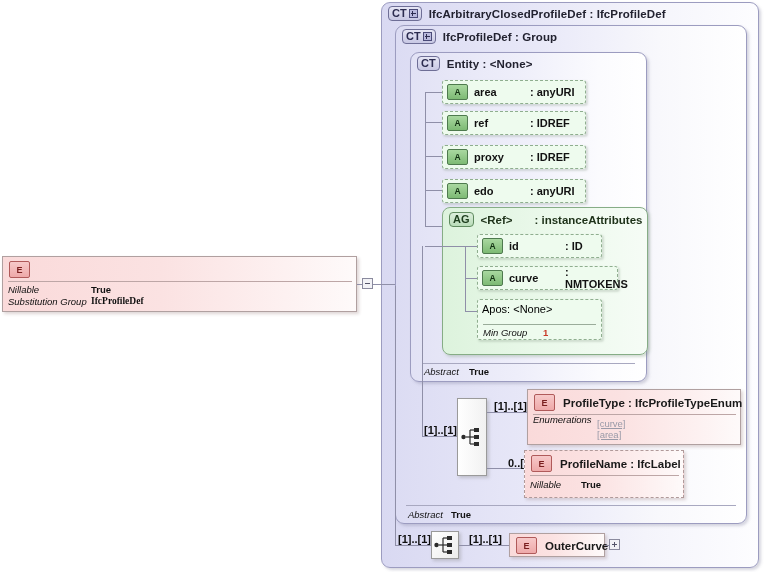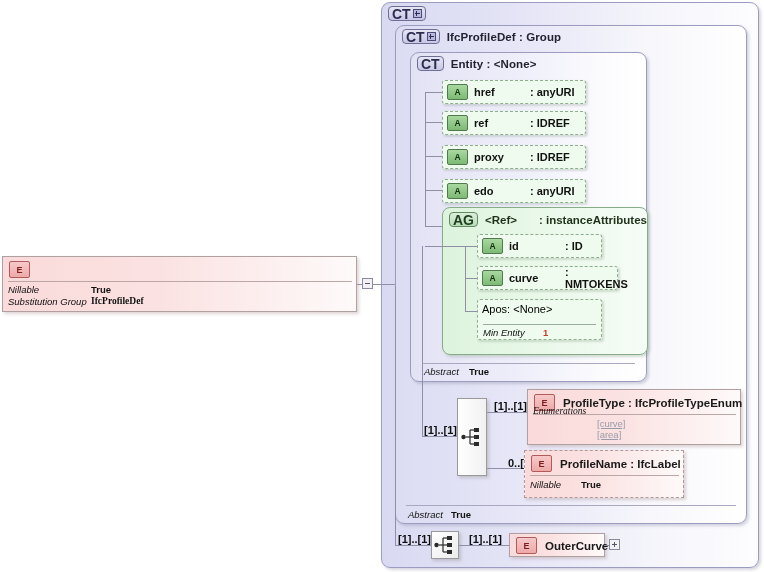--- a/index.html
+++ b/index.html
@@ -56,21 +56,21 @@
 
   
   .badge {
     display: inline-flex;
     align-items: center;
     justify-content: center;
     height: 13px;
     border: 1px solid #6e6e96;
     border-radius: 4px;
     background: linear-gradient(to bottom, #e6e6f5, #c8c8e4);
-    font-size: 14px;
+    font-size: 11px;
     font-weight: bold;
     color: #2c2c50;
     padding: 0 3px;
     line-height: 1;
   }
   .badge .plus {
     display: inline-block;
     width: 7px; height: 7px;
     margin-left: 2px;
     border: 1px solid #4a4a78;
@@ -309,20 +309,21 @@
   }
 </style>
 </head>
 <body>
 
 <div class="canvas">
 
   <div class="abs ct-box" style="left:381px; top:2px; width:378px; height:566px;">
     <div class="ct-header">
       <span class="badge">CT<span class="plus"></span></span>
+      <span class="ct-title">IfcArbitraryClosedProfileDef : IfcProfileDef</span>
     </div>
   </div>
 
   <div class="abs ct-box inner2" style="left:395px; top:25px; width:352px; height:499px;">
     <div class="ct-header">
       <span class="badge">CT<span class="plus"></span></span>
       <span class="ct-title">IfcProfileDef : Group</span>
     </div>
   </div>
 
@@ -336,21 +337,21 @@
   <div class="ln v" style="left:425px; top:92px; height:135px;"></div>
   <div class="ln h" style="left:425px; top:92px;  width:17px;"></div>
   <div class="ln h" style="left:425px; top:122px; width:17px;"></div>
   <div class="ln h" style="left:425px; top:156px; width:17px;"></div>
   <div class="ln h" style="left:425px; top:190px; width:17px;"></div>
   <div class="ln h" style="left:425px; top:226px; width:17px;"></div>
 
   <div class="attr" style="left:442px; top:80px; width:144px;">
     <div class="a-shape"></div>
     <span class="a-badge">A</span>
-    <span class="a-name">href</span>
+    <span class="a-name">area</span>
     <span class="a-type">: anyURI</span>
   </div>
 
   <div class="attr" style="left:442px; top:111px; width:144px;">
     <div class="a-shape"></div>
     <span class="a-badge">A</span>
     <span class="a-name">ref</span>
     <span class="a-type">: IDREF</span>
   </div>
 
@@ -397,21 +398,21 @@
   </div>
 
   <div class="facet-box" style="left:477px; top:299px; width:125px; height:41px;">
     <div style="position:absolute; left:4px; top:3px; display:flex; align-items:center;">
       <div class="a-shape" style="left:-11px; top:-2px;"></div>
       <span class="a-badge">A</span>
       <span class="a-name">pos</span>
       <span class="a-type">: &lt;None&gt;</span>
     </div>
     <div class="facet-rule" style="left:5px; top:24px; width:113px;"></div>
-    <span class="facet-label" style="left:5px; top:27px;">Min Entity</span>
+    <span class="facet-label" style="left:5px; top:27px;">Min Group</span>
     <span class="facet-value" style="left:65px; top:27px;">1</span>
   </div>
 
   <div class="foot-rule" style="left:422px; top:363px; width:213px;"></div>
   <span class="prop-label" style="left:424px; top:366px;">Abstract</span>
   <span class="prop-value" style="left:469px; top:366px;">True</span>
 
   <div class="ln v" style="left:422px; top:246px; height:190px;"></div>
   <div class="ln h" style="left:422px; top:436px; width:35px;"></div>
   <span class="card" style="left:424px; top:424px;">[1]..[1]</span>
@@ -434,21 +435,21 @@
   <div class="ln h" style="left:487px; top:468px; width:40px;"></div>
   <span class="card" style="left:494px; top:400px;">[1]..[1]</span>
   <span class="card" style="left:508px; top:457px;">0..[1]</span>
 
   <div class="elem" style="left:527px; top:389px; width:214px; height:56px;">
     <div class="e-head">
       <span class="e-badge">E</span>
       <span class="e-title">ProfileType : IfcProfileTypeEnum</span>
     </div>
     <div class="e-rule" style="left:5px; top:24px; width:203px;"></div>
-    <span class="prop-label" style="left:5px; top:16px;font-family:Liberation Serif, serif;">Enumerations</span>
+    <span class="prop-label" style="left:5px; top:24px;">Enumerations</span>
     <span class="prop-value enum" style="left:69px; top:28px;">[curve]</span>
     <span class="prop-value enum" style="left:69px; top:39px;">[area]</span>
   </div>
 
   <div class="elem dashed" style="left:524px; top:450px; width:160px; height:48px;">
     <div class="e-head">
       <span class="e-badge">E</span>
       <span class="e-title">ProfileName : IfcLabel</span>
     </div>
     <div class="e-rule" style="left:5px; top:24px; width:149px;"></div>

